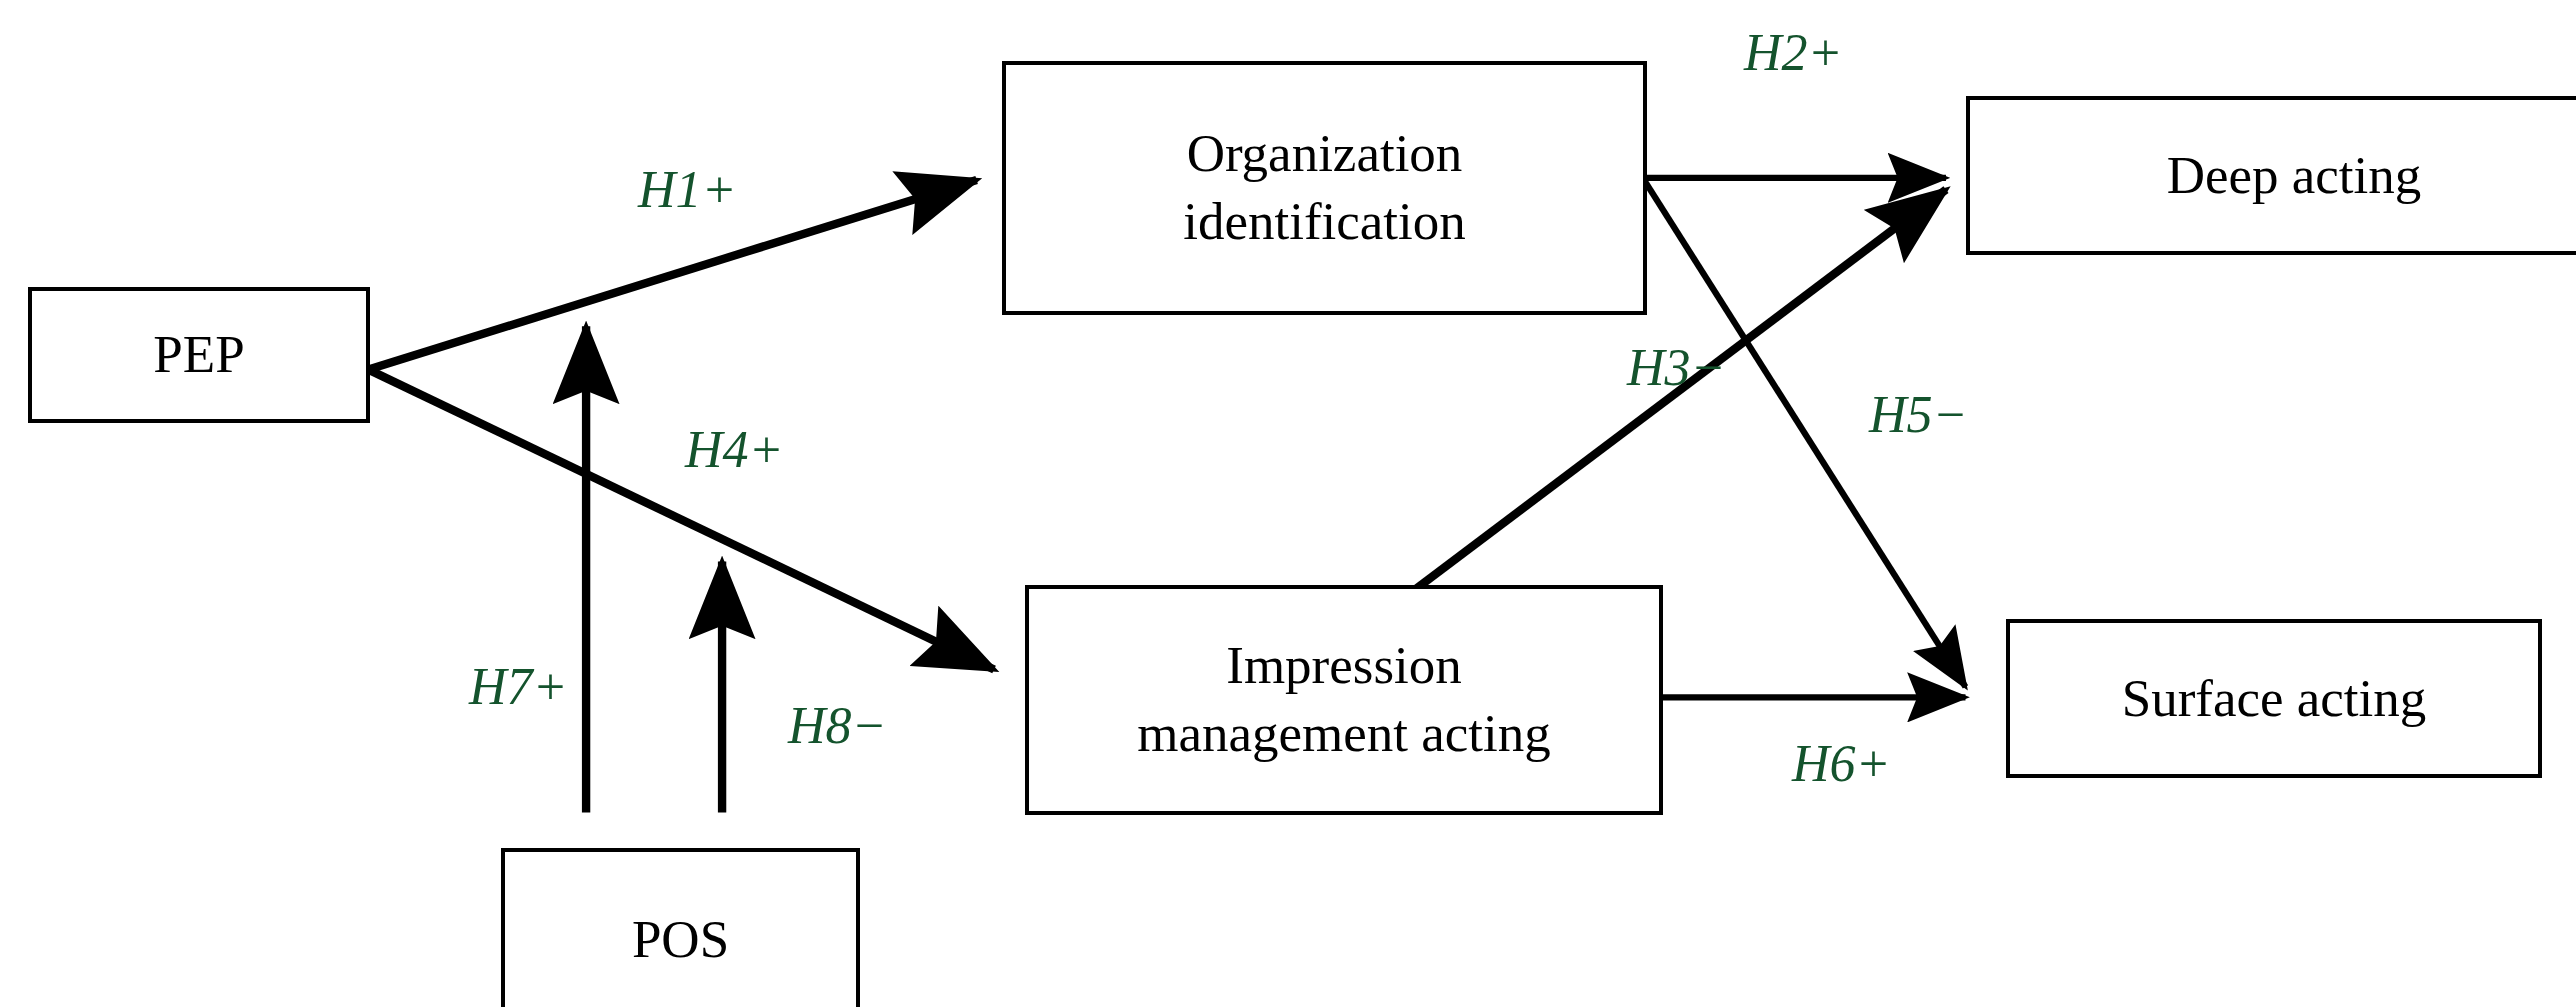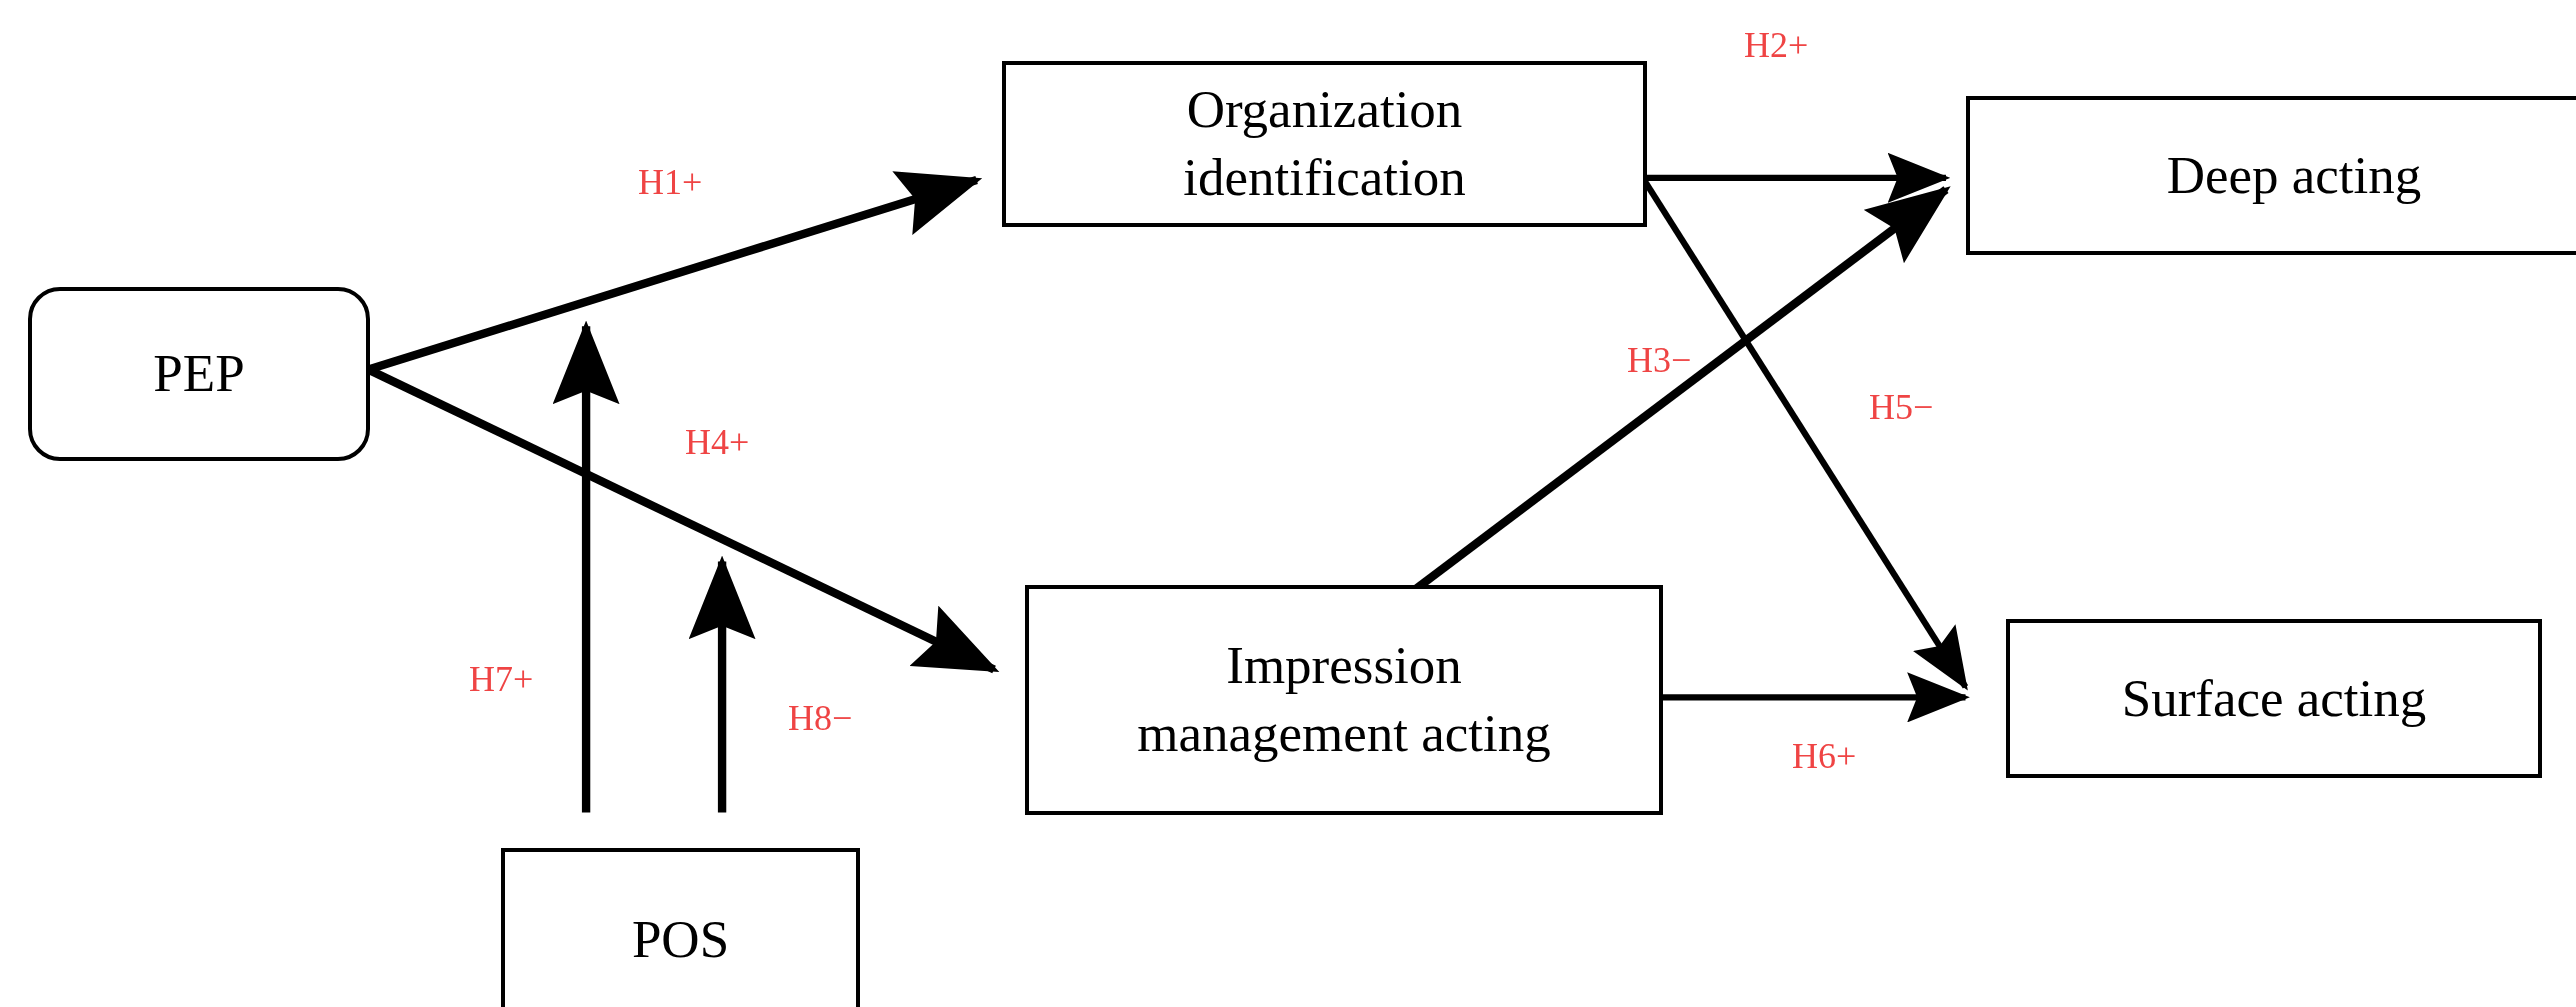--- a/index.html
+++ b/index.html
@@ -17,25 +17,26 @@
     justify-content:center;
     text-align:center;
     color:#000000;
     font-size:53px;
     line-height:1.28;
     font-family:"Liberation Serif","DejaVu Serif",serif;
   }
   .node .line2{display:block;}
   .hlabel{
     position:absolute;
-    color:#ef4444;
-    font-size:36px;
+    color:#14532d;
+    font-size:52px;
     line-height:1;
     white-space:nowrap;
     font-family:"Liberation Serif","DejaVu Serif",serif;
+    font-style:italic;
   }
 </style>
 </head>
 <body>
 
 <div id="stage">
 
   <svg id="wires" viewBox="0 0 3693 1444" aria-hidden="true">
     <defs>
       <marker id="ah" markerWidth="10" markerHeight="8" refX="9.3" refY="4" orient="auto" markerUnits="strokeWidth">
@@ -53,25 +54,25 @@
 
     <path d="M 1850,980 L 2790,272" fill="none" stroke="#000000" stroke-width="12" marker-end="url(#ah)"></path>
 
     <path d="M 1850,1000 L 2818,1000" fill="none" stroke="#000000" stroke-width="9" marker-end="url(#ah)"></path>
 
     <path d="M 840,1165 L 840,468" fill="none" stroke="#000000" stroke-width="12" marker-end="url(#ah)"></path>
 
     <path d="M 1035,1165 L 1035,805" fill="none" stroke="#000000" stroke-width="12" marker-end="url(#ah)"></path>
   </svg>
 
-  <div class="node" id="node-pep" style="left:28px; top:287px; width:342px; height:174px;border-radius:32px;">
+  <div class="node" id="node-pep" style="left:28px; top:287px; width:342px; height:136px;">
     <span>PEP</span>
   </div>
 
-  <div class="node" id="node-orgid" style="left:1002px; top:61px; width:645px; height:166px;">
+  <div class="node" id="node-orgid" style="left:1002px; top:61px; width:645px; height:254px;">
     <span>Organization</span>
     <span class="line2">identification</span>
   </div>
 
   <div class="node" id="node-deep" style="left:1966px; top:96px; width:656px; height:159px;">
     <span>Deep acting</span>
   </div>
 
   <div class="node" id="node-imm" style="left:1025px; top:585px; width:638px; height:230px;">
     <span>Impression</span>

